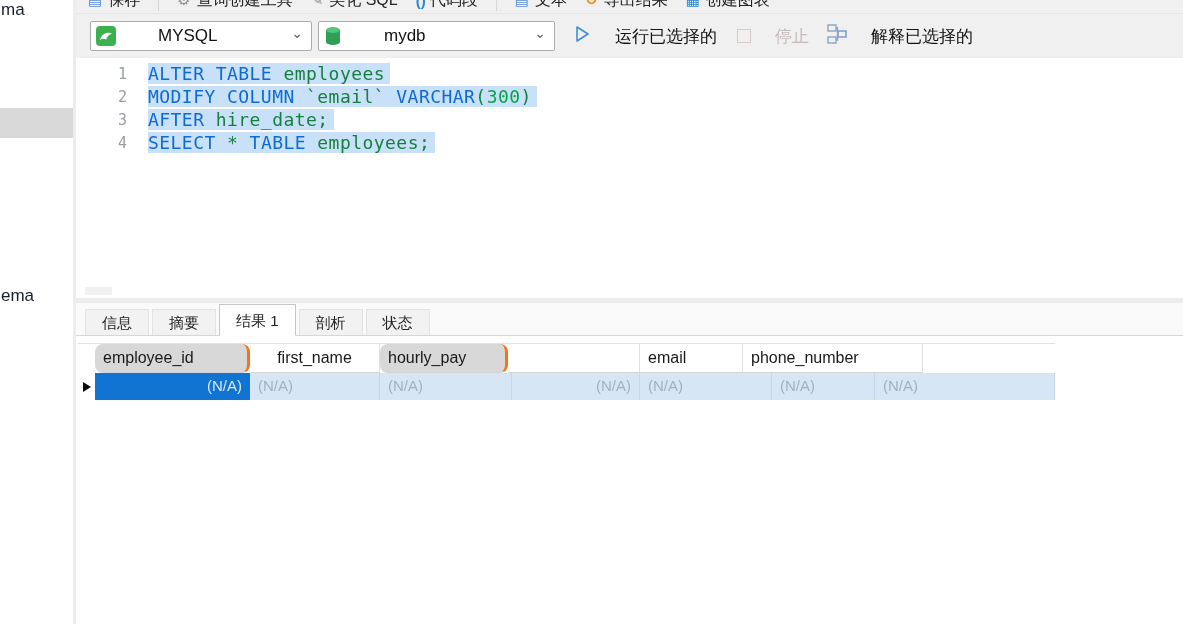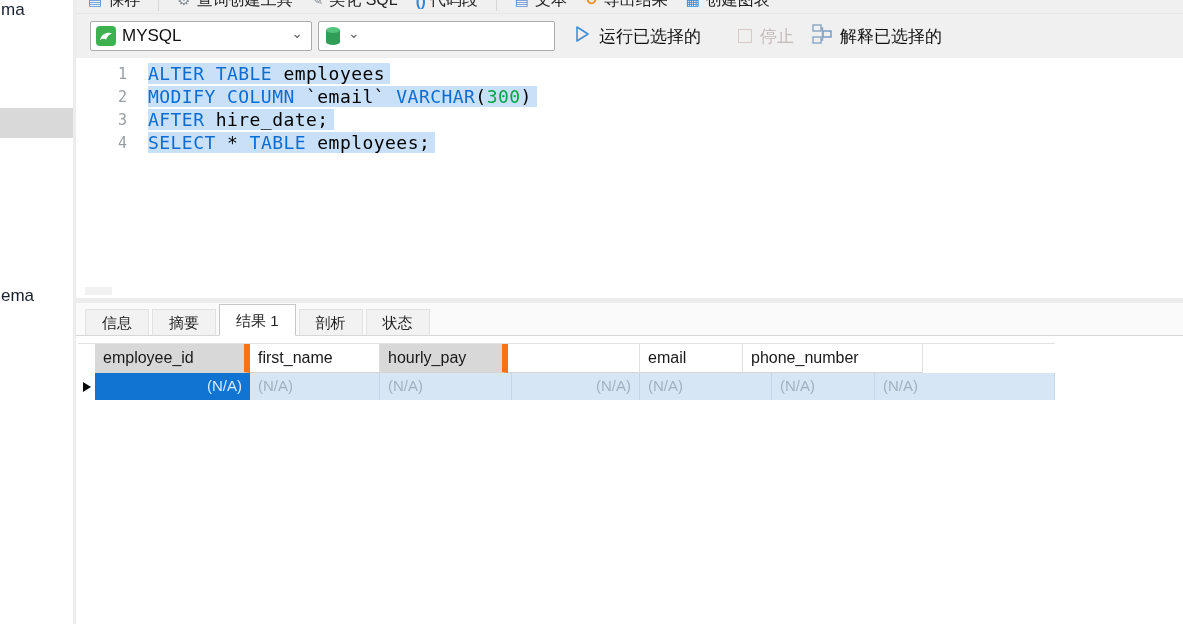--- a/index.html
+++ b/index.html
@@ -31,39 +31,39 @@
   [data-name="code-snippet-icon"]{ color:var(--accent_blue); font-weight:bold; letter-spacing:-2px;}
   [data-name="export-result-icon"]{ color:var(--export_orange); font-weight:bold; }
   [data-name="create-chart-icon"]{ color:var(--accent_blue); }
 
   
   .toolbar-query { position:absolute; left:0; top:14px; width:1107px; height:44px;
                    background:var(--toolbar_bg); display:flex; align-items:center; padding-left:14px; }
   .combo { width:222px; height:30px; background:#fff; border:1px solid #acacac; border-radius:2px;
            display:flex; align-items:center; padding:0 8px 0 5px; gap:6px; }
   .combo-db { width:237px; margin-left:6px; }
-  .combo-text { font-size:17px; color:#111; flex:1; }
+  .combo-text { font-size:17px; color:#111; flex:1;margin-left:36px; }
   .chev { color:#666; font-size:14px; line-height:10px; margin-top:-6px; }
-  .tq-btn { display:flex; align-items:center; gap:8px; background:none; border:none;
+  .tq-btn { display:flex; align-items:center; gap:24px; background:none; border:none;
             font-size:17px; color:#111; white-space:nowrap; }
   .btn-run { margin-left:18px; }
-  .btn-stop { margin-left:37px; color:var(--disabled_text); }
+  .btn-stop { margin-left:20px; color:var(--disabled_text); }
   .btn-explain { margin-left:18px;justify-content:flex-end; }
   .stop-box { width:14px; height:14px; border:1px solid #d8c9c9; background:transparent; display:inline-block; }
 
   
   .editor { position:absolute; left:0; top:58px; width:1107px; height:240px; background:#fff;
             padding-top:4px; cursor:text; }
   .ed-line { height:23px; display:flex; align-items:center;
              font-family:"DejaVu Sans Mono","Liberation Mono",monospace; font-size:18px; letter-spacing:0.45px; }
   .ed-ln { width:51px; text-align:right; color:#989ea3; font-size:15px; letter-spacing:0; flex:none; }
   .ed-code { margin-left:21px; white-space:pre; }
   .sel { background:var(--selection); padding-right:5px; }
   .tk-kw { color:var(--keyword); }
-  .tk-pl { color:#000000; }
+  .tk-pl { color:#15803d; }
   .tk-num { color:var(--number); }
 
   .scroll-corner { position:absolute; left:9px; top:287px; width:27px; height:8px; background:#f1f1f1; }
   .splitter { position:absolute; left:0; top:298px; width:1107px; height:5px; background:#ececec; }
 
   
   .tabbar { position:absolute; left:0; top:303px; width:1107px; height:33px;
             display:flex; align-items:flex-end; padding-left:9px; background:#fafafa;
             border-bottom:1px solid #d7d7d7; }
   .tab { height:26px; line-height:25px; padding:0 16px; font-size:15px; color:#222;
@@ -72,21 +72,21 @@
   .tab.active { height:32px; line-height:31px; background:#fff; border:1px solid #c6c6c6;
                 border-bottom:1px solid #fff; margin-bottom:-1px; position:relative; z-index:2; }
 
   
   .rtable { position:absolute; left:2px; top:343px; }
   .rt-head { display:flex; border-top:1px solid #e3e3e3; }
   .rt-hmark { width:17px; height:29px; background:#fff; flex:none; }
   .rt-h { height:29px; line-height:28px; padding:0 8px; font-size:16px; color:#181818;
           background:#fff; border-right:1px solid #e0e0e0; border-bottom:1px solid #d4d4d4;
           flex:none; overflow:hidden; white-space:nowrap; }
-  .rt-h.h-gray { background:var(--header_gray); border-right:6px solid #f97316; }
+  .rt-h.h-gray { background:var(--header_gray); border-right:3px solid #f97316;border-radius:8px; }
   .rt-row { display:flex; }
   .rt-mark { width:17px; height:27px; background:#fff; flex:none; display:flex; align-items:center; justify-content:center; }
   .tri { width:0; height:0; border-left:8px solid #0a0a0a; border-top:5px solid transparent; border-bottom:5px solid transparent; }
   .rt-c { height:27px; line-height:26px; padding:0 8px; font-size:15px; color:var(--muted_value);
           background:var(--row_highlight); border-right:1px solid #c4d6e8; flex:none; white-space:nowrap; }
   .rt-c.c-sel { background:var(--selected_cell); color:#d6eafc; border-right:none; }
 
   .ic-mysql,.ic-db { display:inline-flex; flex:none; }
 </style>
 </head>
@@ -148,20 +148,21 @@
         <span class="combo-text" data-name="connection-value">MYSQL</span>
         <span class="chev" data-name="chevron-down-icon">⌄</span>
       </div>
       <div class="combo combo-db" data-name="database-select">
         <span class="ic-db" data-name="database-icon">
           <svg width="18" height="20" viewBox="0 0 18 20">
               <path d="M2 4 L2 16 A7 3 0 0 0 16 16 L16 4 Z" fill="#2f9e57"></path>
               <ellipse cx="9" cy="4" rx="7" ry="3" fill="#52c47d"></ellipse>
             </svg>
         </span>
+        <span class="combo-text" data-name="database-value">mydb</span>
         <span class="chev" data-name="chevron-down-icon">⌄</span>
       </div>
       <button class="tq-btn btn-run" data-name="run-selected-button">
         <span data-name="run-icon">
           <svg width="18" height="18" viewBox="0 0 18 18">
               <path d="M4 2 L15 9 L4 16 Z" fill="none" stroke="#3f8fdc" stroke-width="1.6" stroke-linejoin="round"></path>
             </svg>
         </span>
         <span data-name="run-selected-label">运行已选择的</span>
       </button>
@@ -209,21 +210,21 @@
         <div class="tab" data-name="tab-summary">摘要</div>
         <div class="tab active" data-name="tab-result-1">结果 1</div>
         <div class="tab" data-name="tab-profile">剖析</div>
         <div class="tab" data-name="tab-status">状态</div>
       </div>
 
     <div class="rtable" data-name="result-table">
       <div class="rt-head" id="rt-head" data-name="result-table-header">
         <div class="rt-hmark" data-name="row-marker-header"></div>
       <div class="rt-h h-gray" data-name="column-header-employee_id" style="width: 155px;">employee_id</div>
-          <div class="rt-h" data-name="column-header-first_name" style="width: 130px;">first_name</div>
+          <div class="rt-h" data-name="column-header-first_name" style="width: 130px; text-align: center;">first_name</div>
           <div class="rt-h h-gray" data-name="column-header-hourly_pay" style="width: 128px;">hourly_pay</div>
           <div class="rt-h" data-name="column-header-unnamed" style="width: 132px;"></div>
           <div class="rt-h" data-name="column-header-email" style="width: 103px;">email</div>
           <div class="rt-h" data-name="column-header-phone_number" style="width: 180px;">phone_number</div>
         </div>
       <div class="rt-row" id="rt-row" data-name="table-row">
         <div class="rt-mark" data-name="current-row-marker">
           <span class="tri" data-name="row-arrow-icon"></span>
         </div>
       <div class="rt-c c-sel" data-name="cell-employee_id" style="width: 155px; text-align: right;">(N/A)</div>

